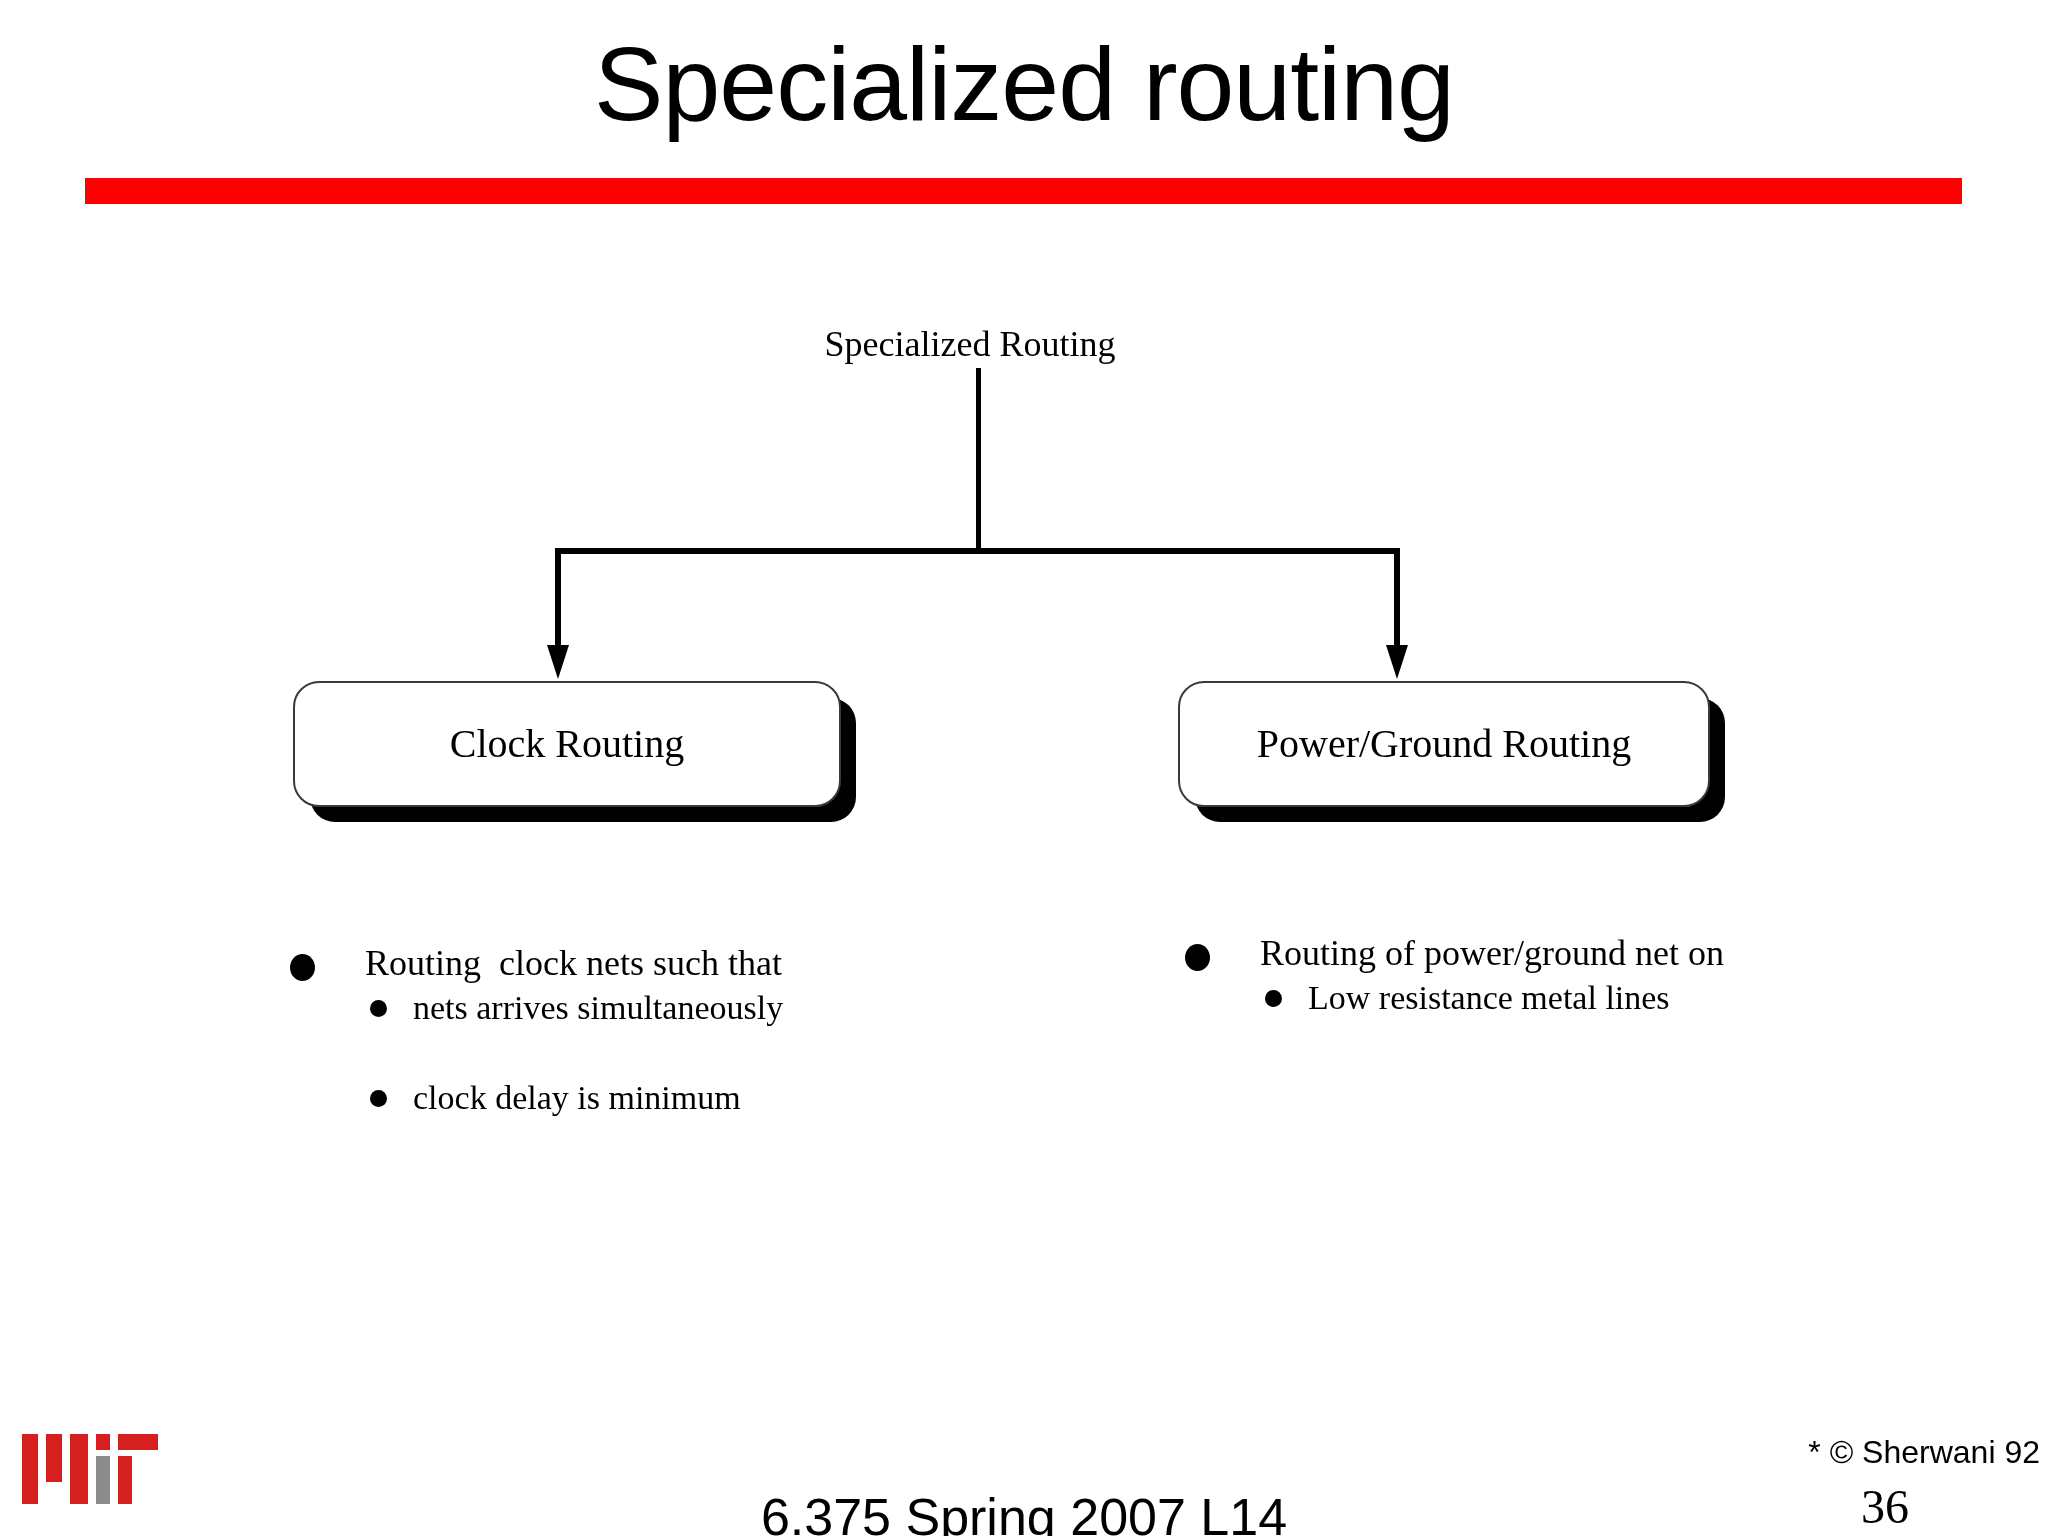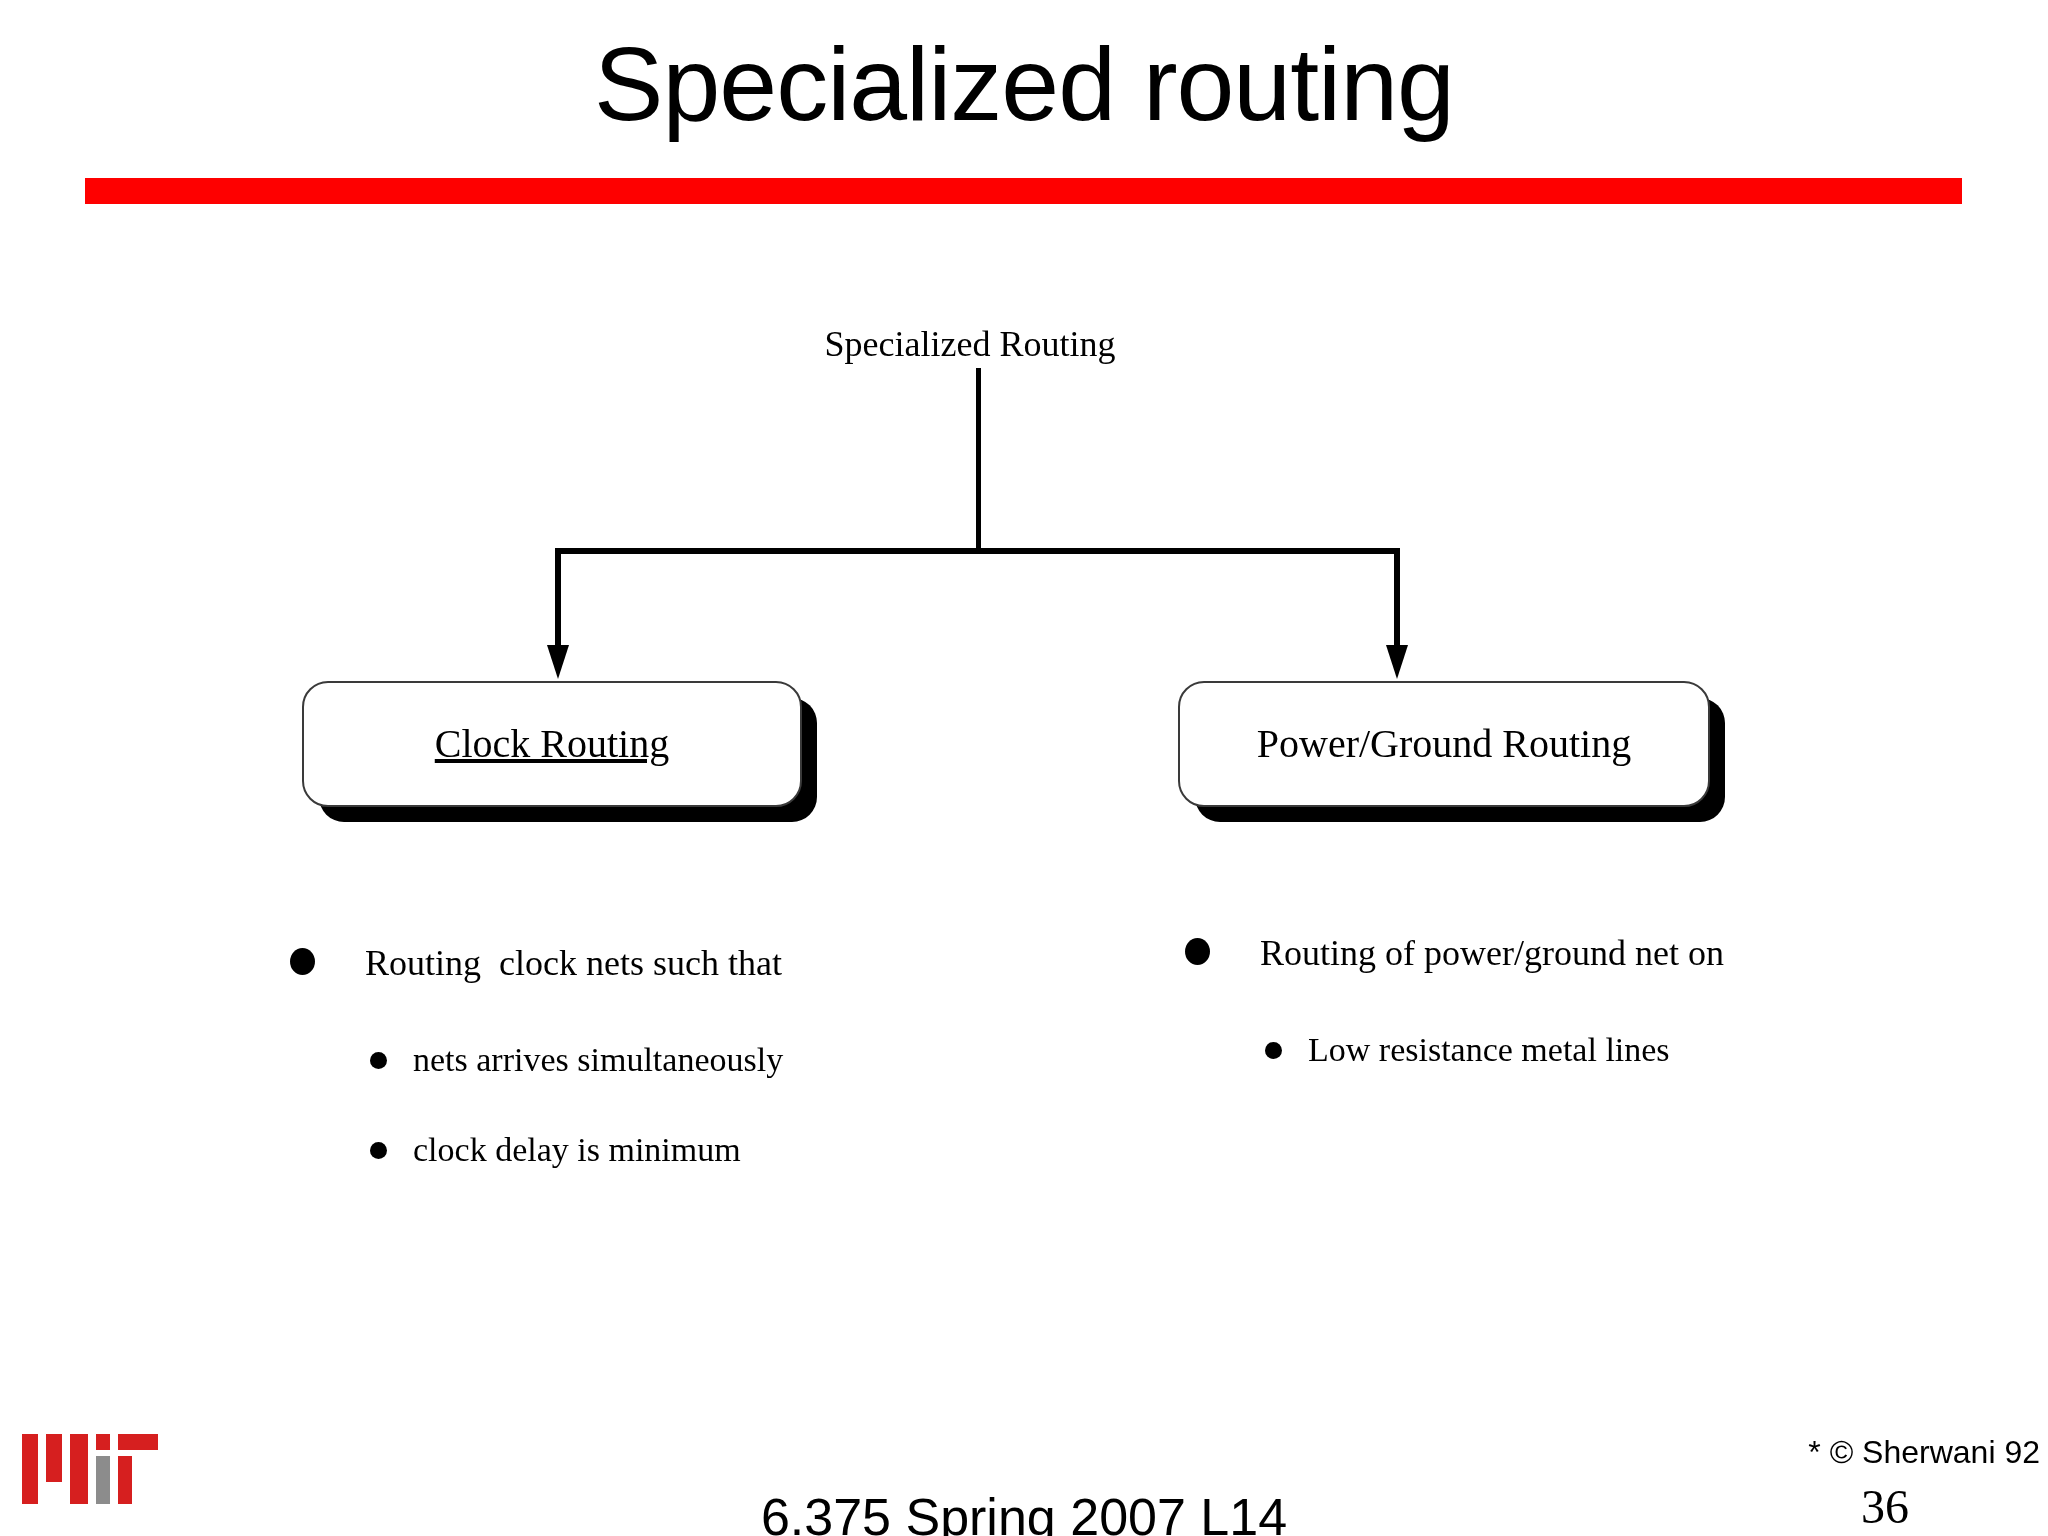--- a/index.html
+++ b/index.html
@@ -95,25 +95,24 @@
     align-items: center;
     justify-content: center;
   }
   .node-box .node-label {
     font-family: "Liberation Serif", serif;
     font-size: 40px;
     line-height: 48px;
     white-space: nowrap;
   }
   .node-clock {
-    left: 302px;
+    left: 293px;
     top: 681px;
-    width: 500px;
+    width: 548px;
     height: 126px;
-    text-decoration: underline;
   }
   .node-power {
     left: 1178px;
     top: 681px;
     width: 532px;
     height: 126px;
   }
 
   
   .bullet-col {
@@ -125,21 +124,21 @@
   .bullet-row {
     position: relative;
     display: flex;
     align-items: flex-start;
     font-family: "Liberation Serif", serif;
   }
 
   .bullet-row.level-1 {
     font-size: 36px;
     line-height: 46px;
-    margin-bottom: 52px;
+    align-items: center;
   }
   .bullet-row.level-2 {
     font-size: 34px;
     line-height: 44px;
     margin-bottom: 46px;
     padding-left: 80px;
   }
 
   .dot {
     flex: 0 0 auto;

